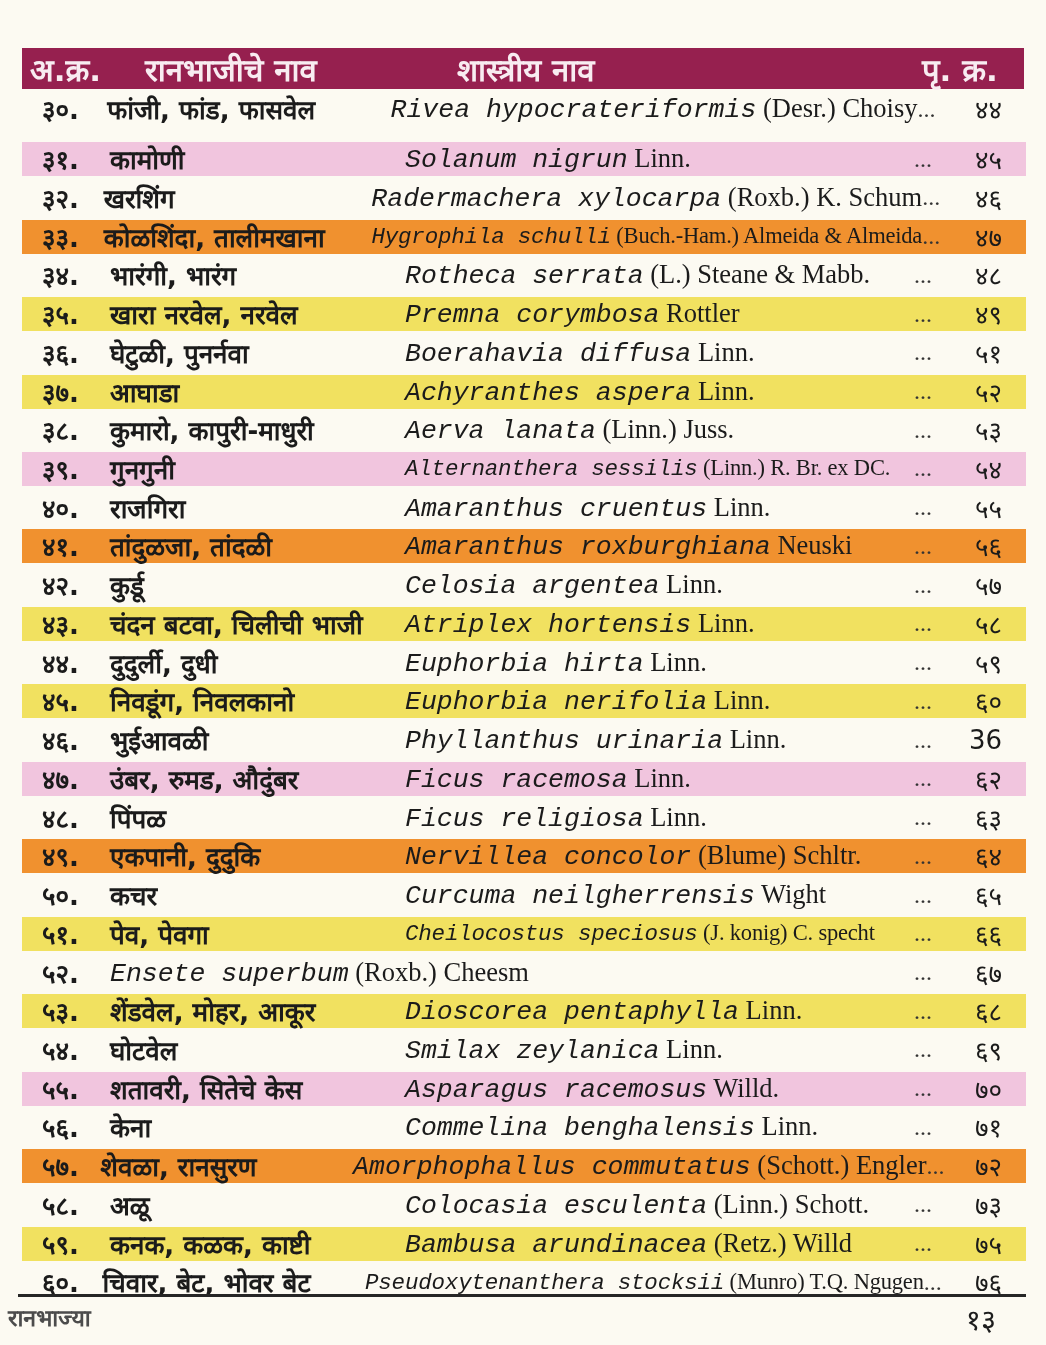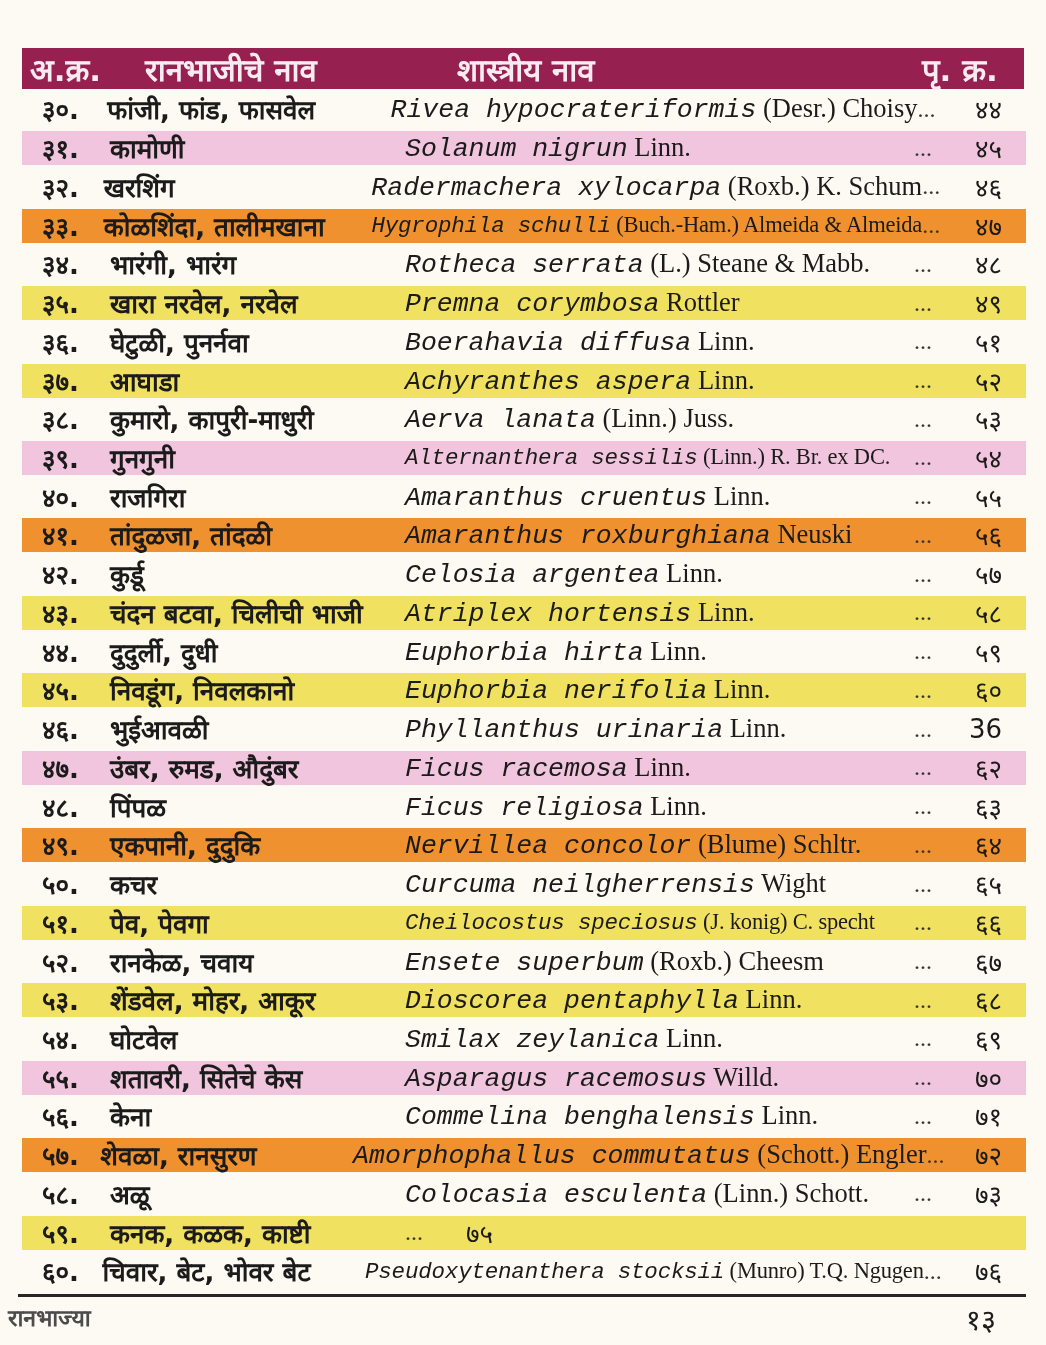--- a/index.html
+++ b/index.html
@@ -66,21 +66,21 @@
   </div>
 
   <div class="rows" id="rows">
       <div class="row">
         <span class="r-serial">३०.</span>
         <span class="r-name">फांजी, फांड, फासवेल</span>
         <span class="r-sci"><span class="it">Rivea hypocrateriformis</span><span> (Desr.) Choisy</span></span>
         <span class="r-dots">...</span>
         <span class="r-page">४४</span>
       </div>
-      <div class="row" style="background: linear-gradient(rgb(241, 197, 222), rgb(241, 197, 222)) center center / 100% 34px no-repeat;">
+      <div class="row" style="background: linear-gradient(rgb(241, 197, 222), rgb(241, 197, 222)) center center / 100% 34px no-repeat; margin-top: 11px;">
         <span class="r-serial">३१.</span>
         <span class="r-name">कामोणी</span>
         <span class="r-sci"><span class="it">Solanum nigrun</span><span> Linn.</span></span>
         <span class="r-dots">...</span>
         <span class="r-page">४५</span>
       </div>
       <div class="row">
         <span class="r-serial">३२.</span>
         <span class="r-name">खरशिंग</span>
         <span class="r-sci"><span class="it">Radermachera xylocarpa</span><span> (Roxb.) K. Schum</span></span>
@@ -215,21 +215,20 @@
       </div>
       <div class="row" style="background: linear-gradient(rgb(241, 225, 96), rgb(241, 225, 96)) center center / 100% 34px no-repeat;">
         <span class="r-serial">५१.</span>
         <span class="r-name">पेव, पेवगा</span>
         <span class="r-sci tight"><span class="it">Cheilocostus speciosus</span><span> (J. konig) C. specht</span></span>
         <span class="r-dots">...</span>
         <span class="r-page">६६</span>
       </div>
       <div class="row">
         <span class="r-serial">५२.</span>
-        <span class="r-name">रानकेळ, चवाय</span>
         <span class="r-sci"><span class="it">Ensete superbum</span><span> (Roxb.) Cheesm</span></span>
         <span class="r-dots">...</span>
         <span class="r-page">६७</span>
       </div>
       <div class="row" style="background: linear-gradient(rgb(241, 225, 96), rgb(241, 225, 96)) center center / 100% 34px no-repeat;">
         <span class="r-serial">५३.</span>
         <span class="r-name">शेंडवेल, मोहर, आकूर</span>
         <span class="r-sci"><span class="it">Dioscorea pentaphylla</span><span> Linn.</span></span>
         <span class="r-dots">...</span>
         <span class="r-page">६८</span>
@@ -265,20 +264,21 @@
       <div class="row">
         <span class="r-serial">५८.</span>
         <span class="r-name">अळू</span>
         <span class="r-sci"><span class="it">Colocasia esculenta</span><span> (Linn.) Schott.</span></span>
         <span class="r-dots">...</span>
         <span class="r-page">७३</span>
       </div>
       <div class="row" style="background: linear-gradient(rgb(241, 225, 96), rgb(241, 225, 96)) center center / 100% 34px no-repeat;">
         <span class="r-serial">५९.</span>
         <span class="r-name">कनक, कळक, काष्टी</span>
+        <span class="r-sci"><span class="it">Bambusa arundinacea</span><span> (Retz.) Willd</span></span>
         <span class="r-dots">...</span>
         <span class="r-page">७५</span>
       </div>
       <div class="row">
         <span class="r-serial">६०.</span>
         <span class="r-name">चिवार, बेट, भोवर बेट</span>
         <span class="r-sci tight"><span class="it">Pseudoxytenanthera stocksii</span><span> (Munro) T.Q. Ngugen</span></span>
         <span class="r-dots">...</span>
         <span class="r-page">७६</span>
       </div>

